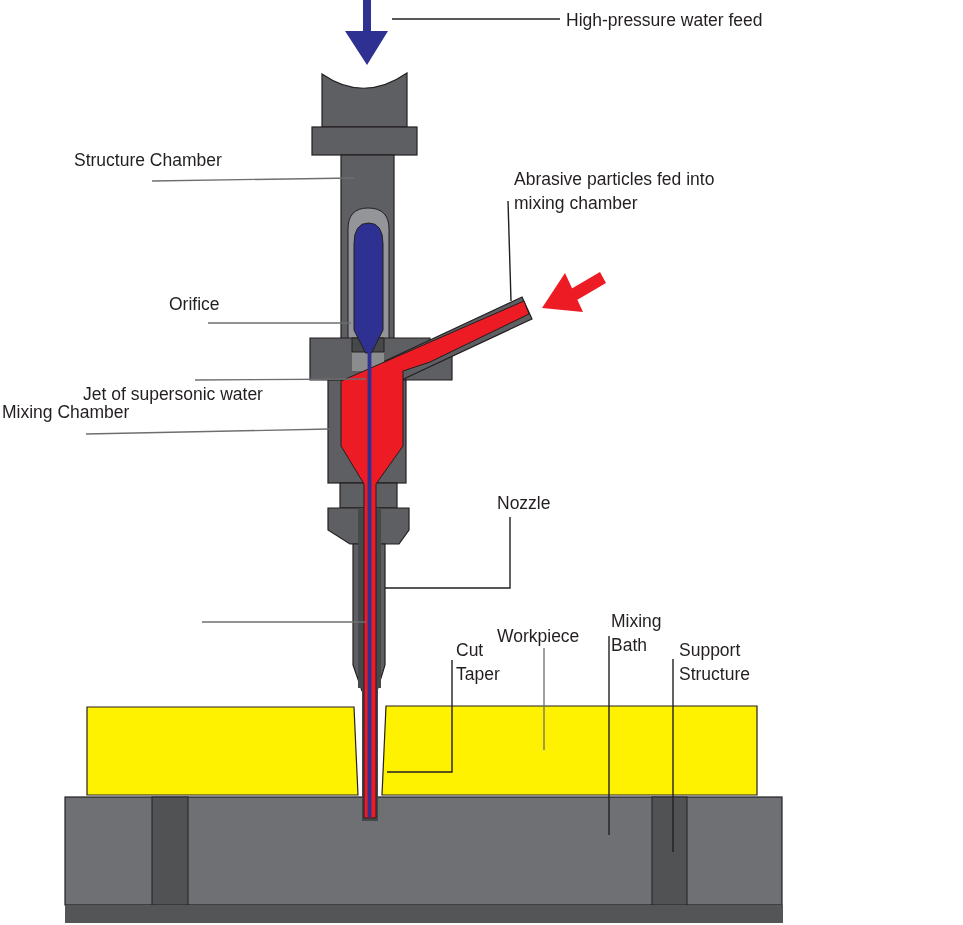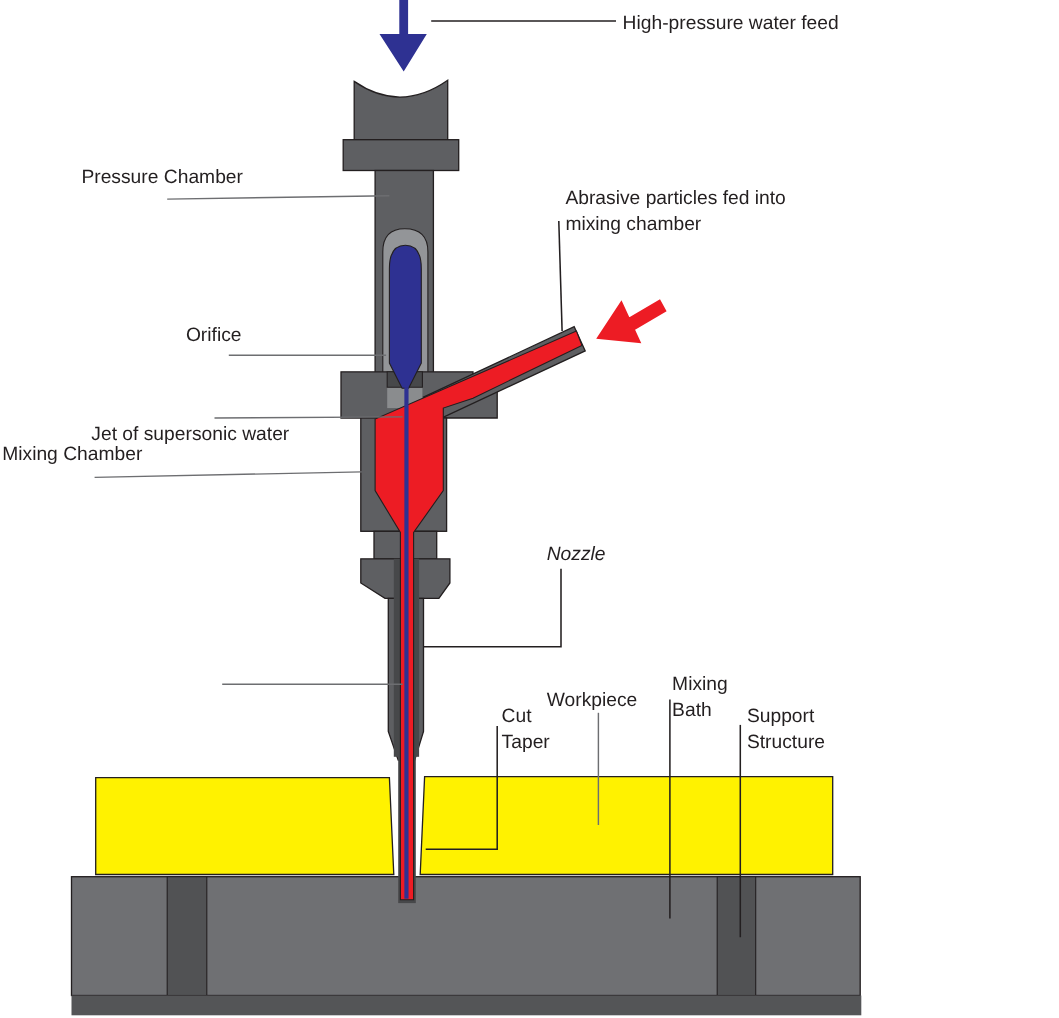--- a/index.html
+++ b/index.html
@@ -69,31 +69,31 @@
     <polyline class="leader-dark" points="510,517 510,588 385,588"></polyline>
     <line class="leader" x1="202" y1="622" x2="366" y2="622"></line>
     <polyline class="leader-dark" points="452,660 452,772 387,772"></polyline>
     <line class="leader" x1="544" y1="648" x2="544" y2="750"></line>
     <line class="leader-dark" x1="609" y1="636" x2="609" y2="835"></line>
     <line class="leader-dark" x1="673" y1="659" x2="673" y2="852"></line>
   </svg>
 
   <div class="lbl nowrap" style="left:566px;top:8px;text-align:right;">High-pressure water feed</div>
 
-  <div class="lbl nowrap" style="left:74px;top:148px;">Pressure Chamber</div>
+  <div class="lbl nowrap" style="left:74px;top:148px;">Structure Chamber</div>
 
   <div class="lbl" style="left:514px;top:155px;width:240px;margin-top:12px;">Abrasive particles fed into mixing chamber</div>
 
   <div class="lbl nowrap" style="left:169px;top:292px;">Orifice</div>
 
   <div class="lbl nowrap" style="left:83px;top:350px;margin-top:32px;">Jet of supersonic water</div>
 
   <div class="lbl nowrap" style="left:2px;top:400px;">Mixing Chamber</div>
 
-  <div class="lbl nowrap" style="left:497px;top:491px;font-style:italic;">Nozzle</div>
+  <div class="lbl nowrap" style="left:497px;top:491px;">Nozzle</div>
 
 
   <div class="lbl" style="left:456px;top:638px;width:70px;">Cut Taper</div>
 
   <div class="lbl nowrap" style="left:497px;top:624px;">Workpiece</div>
 
   <div class="lbl" style="left:611px;top:609px;width:62px;">Mixing Bath</div>
 
   <div class="lbl" style="left:679px;top:638px;width:100px;">Support Structure</div>
 

